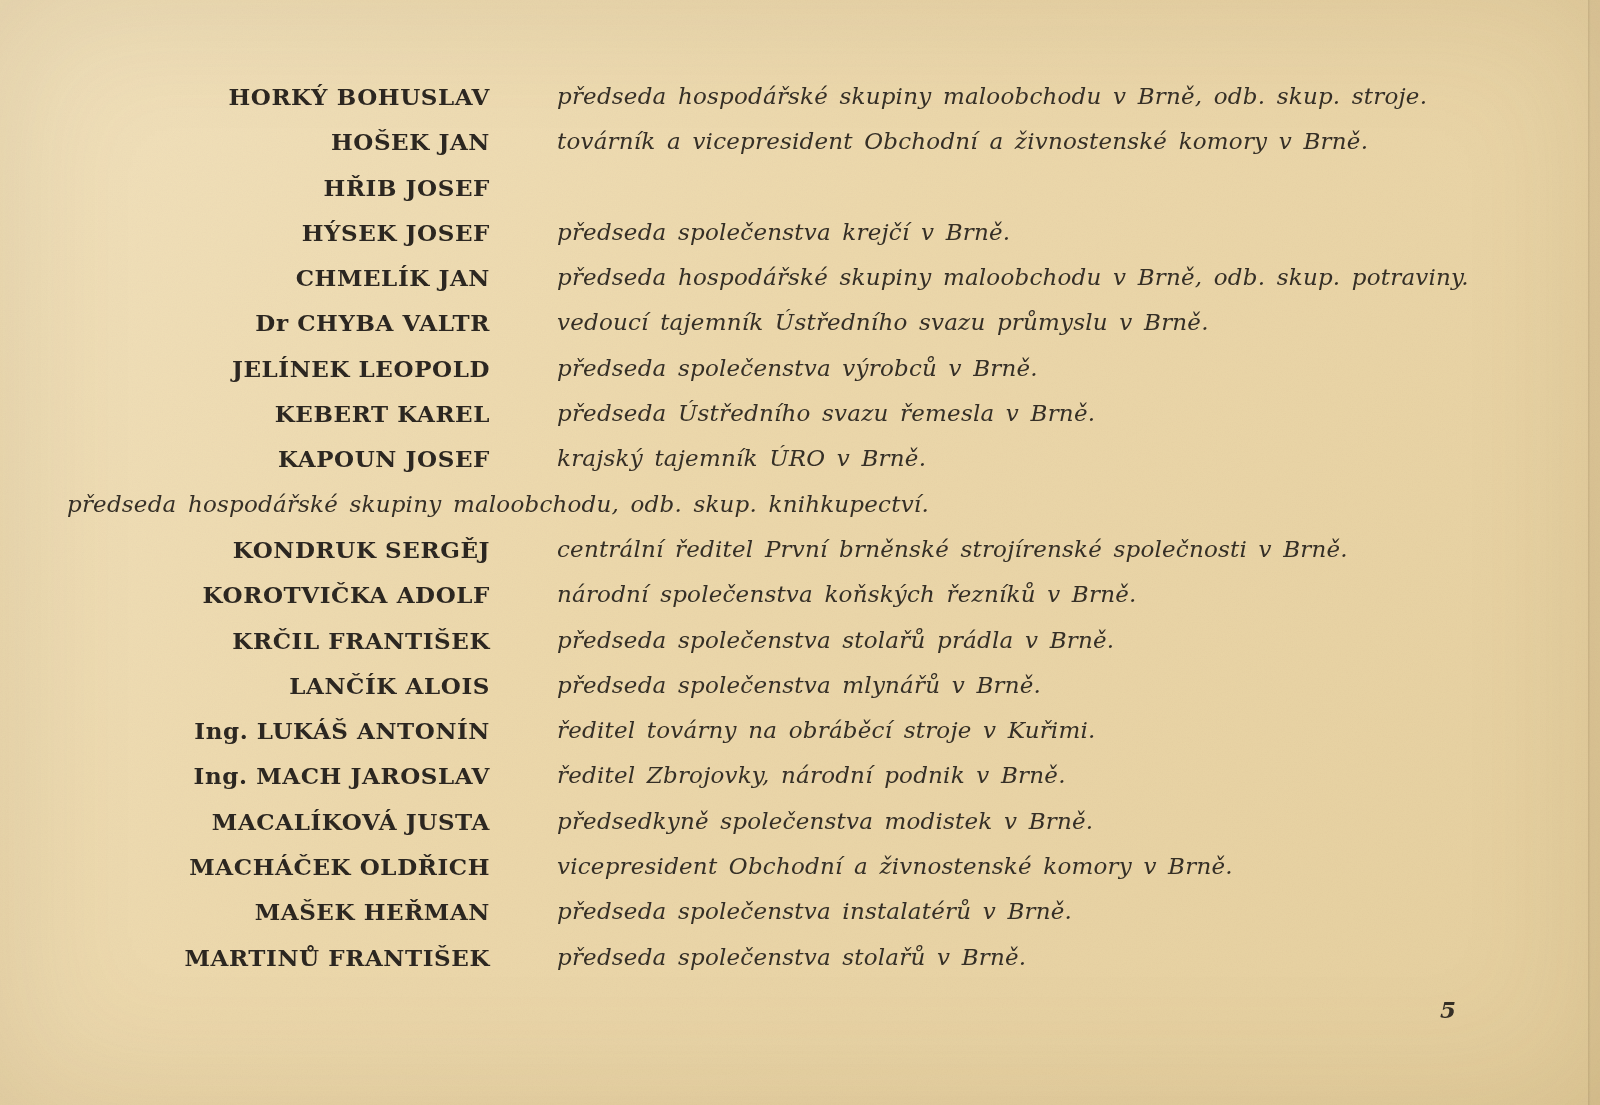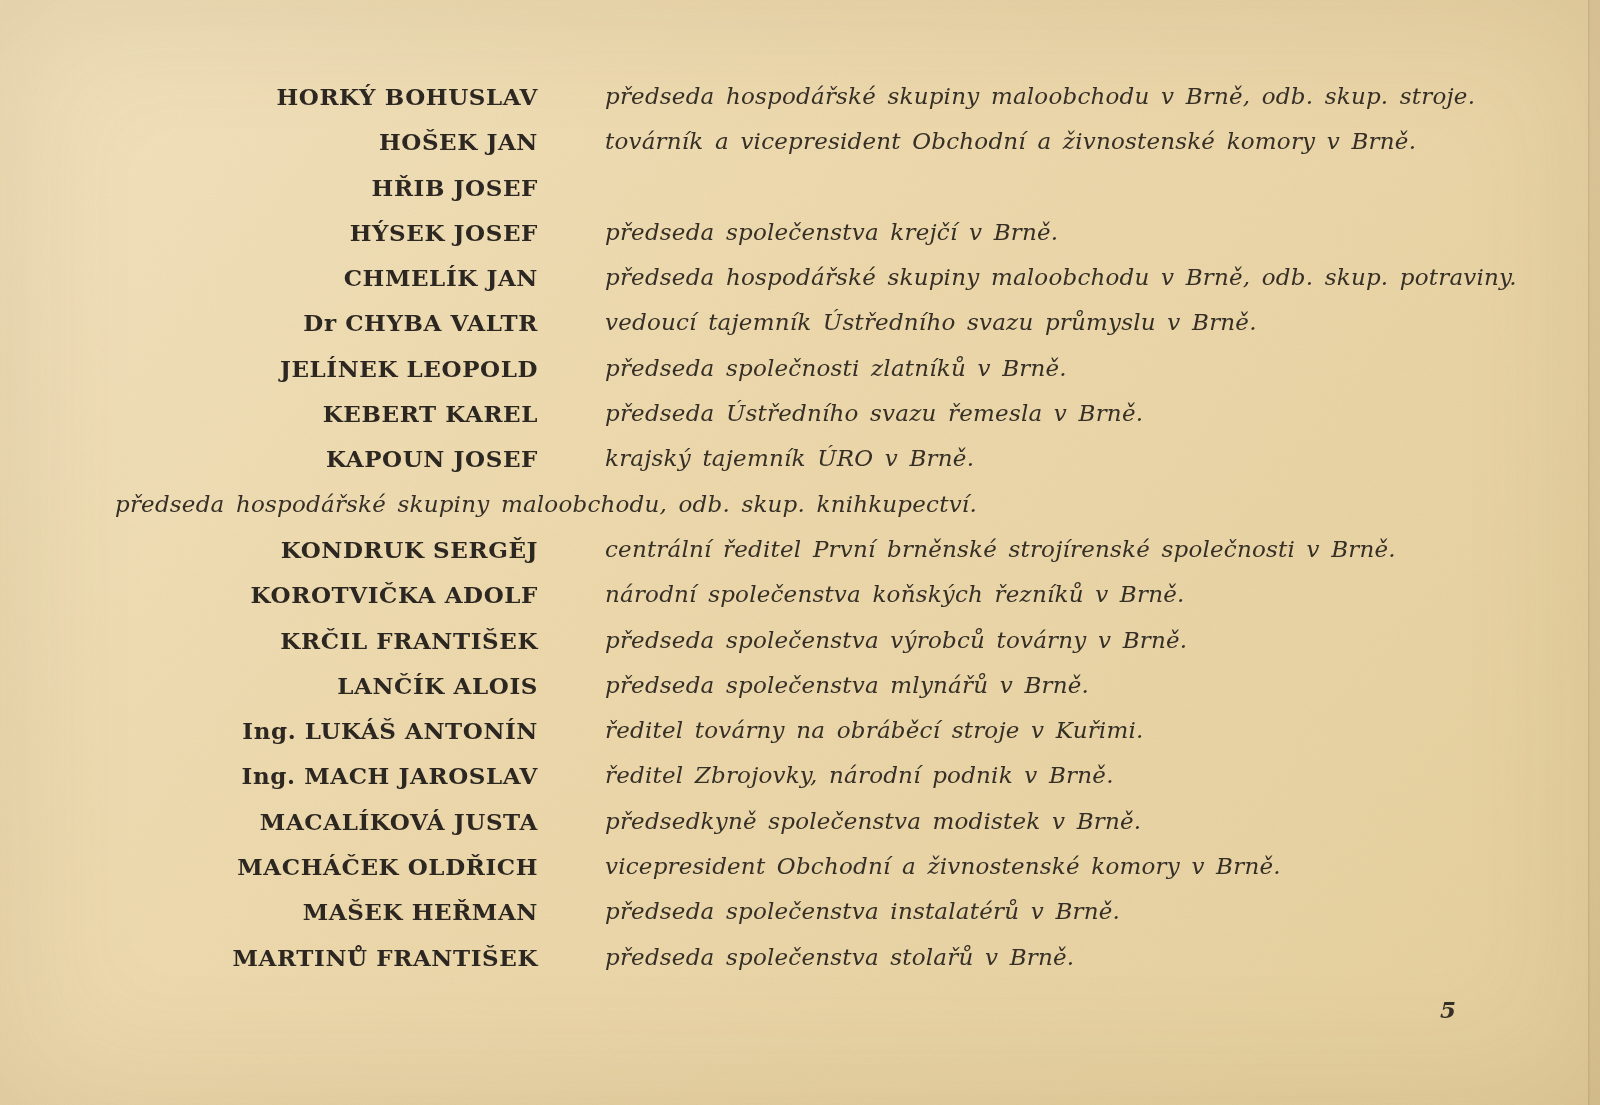--- a/index.html
+++ b/index.html
@@ -45,21 +45,20 @@
     left: 0;
     top: 74px;
     width: 1560px;
   }
   .row {
     display: grid;
     grid-template-columns: 490px 1fr;
     height: 45.3px;
     line-height: 45.3px;
     white-space: nowrap;
-    margin-left: 48px;
   }
   .name {
     text-align: right;
     font-weight: bold;
     font-size: 23px;
     letter-spacing: 0.6px;
     color: var(--ink);
   }
   .desc {
     padding-left: 67px;
@@ -117,21 +116,21 @@
       <span class="desc">předseda hospodářské skupiny maloobchodu v Brně, odb. skup. potraviny.</span>
     </div>
 
     <div class="row">
       <span class="name">Dr CHYBA VALTR</span>
       <span class="desc">vedoucí tajemník Ústředního svazu průmyslu v Brně.</span>
     </div>
 
     <div class="row">
       <span class="name">JELÍNEK LEOPOLD</span>
-      <span class="desc">předseda společnosti zlatníků v Brně.</span>
+      <span class="desc">předseda společenstva výrobců v Brně.</span>
     </div>
 
     <div class="row">
       <span class="name">KEBERT KAREL</span>
       <span class="desc">předseda Ústředního svazu řemesla v Brně.</span>
     </div>
 
     <div class="row">
       <span class="name">KAPOUN JOSEF</span>
       <span class="desc">krajský tajemník ÚRO v Brně.</span>
@@ -146,21 +145,21 @@
       <span class="desc">centrální ředitel První brněnské strojírenské společnosti v Brně.</span>
     </div>
 
     <div class="row">
       <span class="name">KOROTVIČKA ADOLF</span>
       <span class="desc">národní společenstva koňských řezníků v Brně.</span>
     </div>
 
     <div class="row">
       <span class="name">KRČIL FRANTIŠEK</span>
-      <span class="desc">předseda společenstva výrobců továrny v Brně.</span>
+      <span class="desc">předseda společenstva stolařů prádla v Brně.</span>
     </div>
 
     <div class="row">
       <span class="name">LANČÍK ALOIS</span>
       <span class="desc">předseda společenstva mlynářů v Brně.</span>
     </div>
 
     <div class="row">
       <span class="name">Ing. LUKÁŠ ANTONÍN</span>
       <span class="desc">ředitel továrny na obráběcí stroje v Kuřimi.</span>

